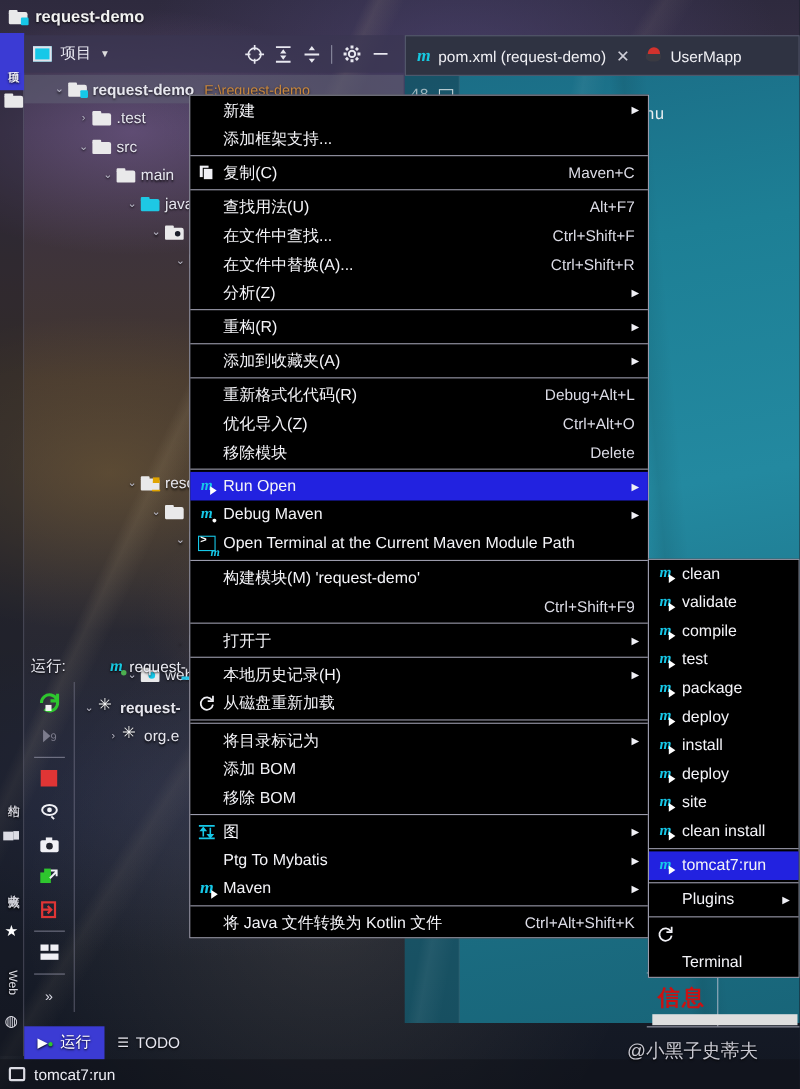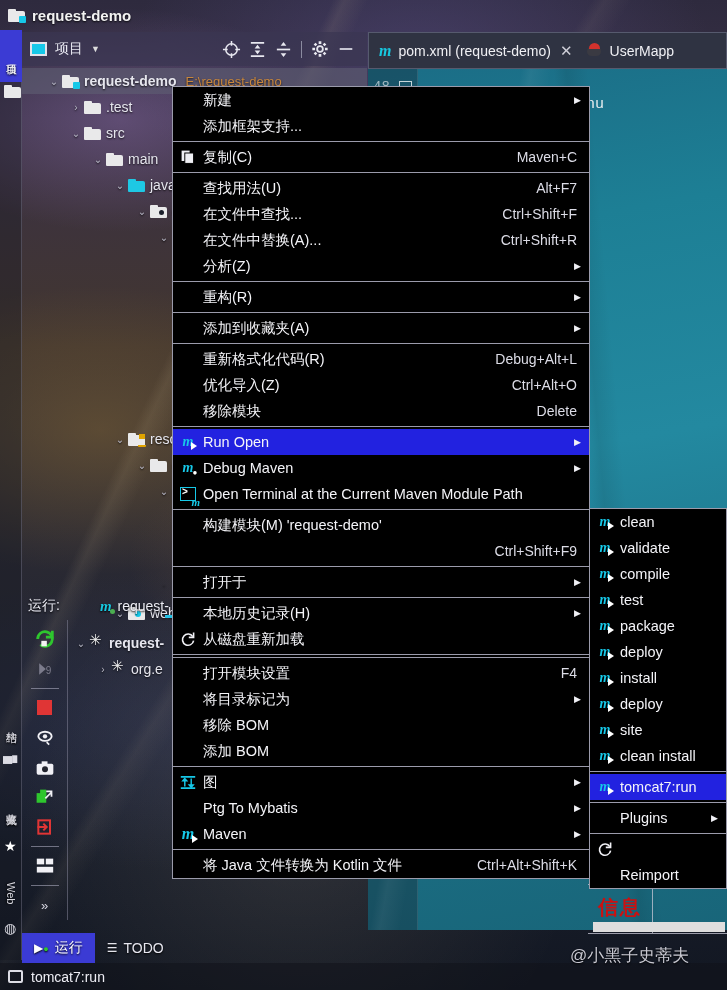--- a/index.html
+++ b/index.html
@@ -617,32 +617,28 @@
             <path d="M17 2v6h-6" fill="none" stroke="#f0f0f5" stroke-width="2"></path>
           </svg>
       </span>
       <span>从磁盘重新加载</span>
     </div>
     <div class="msep"></div>
 
     <div class="msep"></div>
 
     <div class="mi">
-      <span>打开模块设置</span>
-      <span class="accel">F4</span>
-    </div>
-    <div class="mi">
       <span>将目录标记为</span>
       <span class="sub">▶</span>
     </div>
     <div class="mi">
+      <span>添加 BOM</span>
+    </div>
+    <div class="mi">
       <span>移除 BOM</span>
-    </div>
-    <div class="mi">
-      <span>添加 BOM</span>
     </div>
     <div class="msep"></div>
 
     <div class="mi">
       <span class="micon">
         <svg width="16" height="15" viewBox="0 0 20 18">
             <path d="M1 2h18M1 16h18" stroke="#16c8e8" stroke-width="2"></path>
             <path d="M6 14V5M6 4l-2.5 3h5zM14 4v9M14 15l-2.5-3h5z" stroke="#16c8e8" stroke-width="1.8" fill="#16c8e8"></path>
           </svg>
       </span>
@@ -745,17 +741,17 @@
     <div class="smi">
       <span class="micon">
         <svg width="16" height="16" viewBox="0 0 20 20">
             <path d="M16 7A7 7 0 1 0 17 12" fill="none" stroke="#f0f0f5" stroke-width="2"></path>
             <path d="M17 2v6h-6" fill="none" stroke="#f0f0f5" stroke-width="2"></path>
           </svg>
       </span>
       <span></span>
     </div>
     <div class="smi">
-      <span>Reimport</span>
+      <span>Terminal</span>
     </div>
   </div>
 
 </div>
 
 </body></html>

